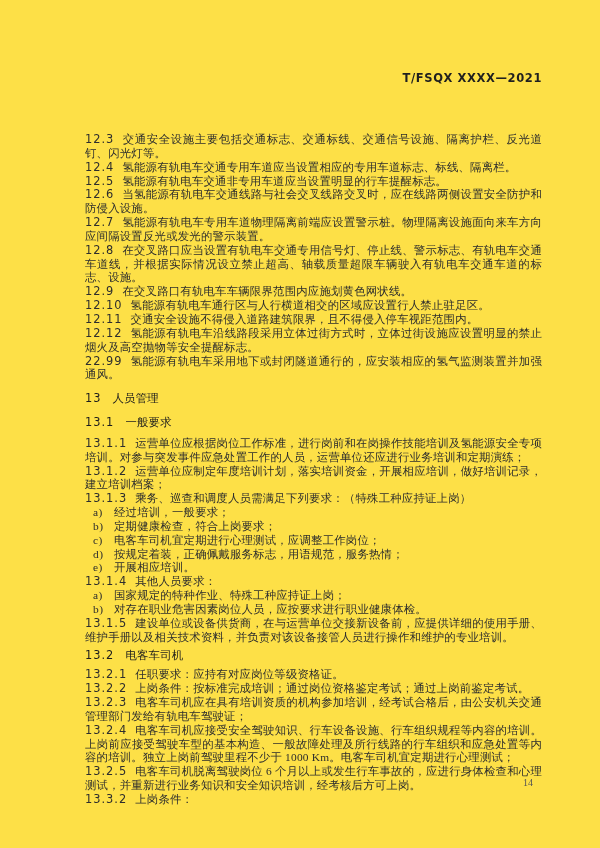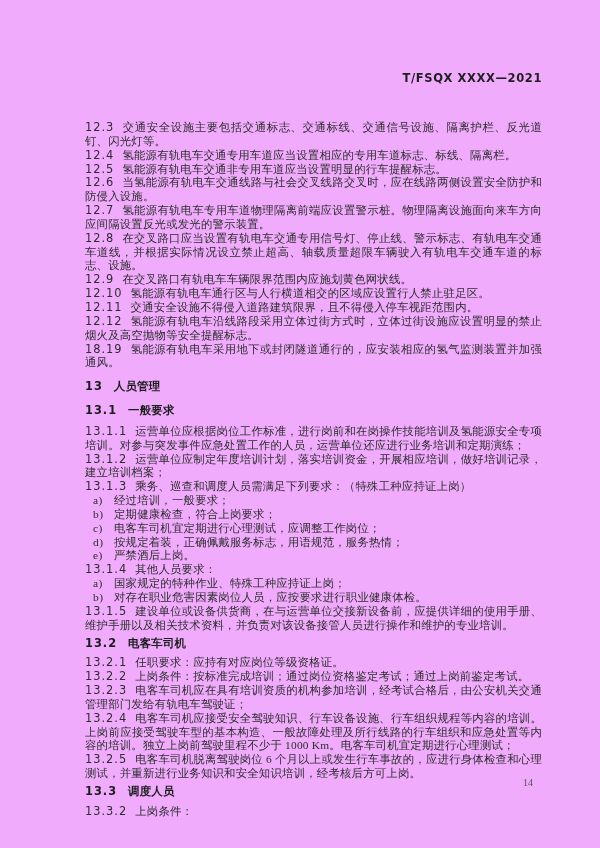--- a/index.html
+++ b/index.html
@@ -1,59 +1,59 @@
 <!DOCTYPE html>
 <html><head>
 <meta charset="utf-8">
 <style>
   html, body { margin:0; padding:0; background:#ffffff; }
   .page {
     position:relative;
     width:600px;
     height:848px;
-    background:#f0abfc;
+    background:#fde047;
     font-family:"Liberation Serif","DejaVu Serif",serif;
     color:#2d2d2d;
     overflow:hidden;
   }
   .doc-header {
     position:absolute;
     top:71px;
     left:85px;
     width:457px;
     text-align:right;
     font-family:"DejaVu Sans","Liberation Sans",sans-serif;
     font-weight:bold;
     font-size:11.5px;
     letter-spacing:0.6px;
     color:#1f1f1f;
     white-space:nowrap;
   }
   .content {
     position:absolute;
     left:85px;
-    top:121px;
+    top:133px;
     width:457px;
   }
   .content p.line {
     margin:0;
     font-size:11.4px;
     line-height:13.85px;
     letter-spacing:0.2px;
     text-align:justify;
   }
   .num {
     font-family:"DejaVu Sans","Liberation Sans",sans-serif;
     letter-spacing:1px;
     margin-right:8px;
     white-space:nowrap;
   }
   .heading {
     font-family:"DejaVu Sans","Liberation Sans",sans-serif;
-    font-weight:bold;
+    font-weight:normal;
     font-size:11.9px;
     color:#1c1c1c;
     text-align:left;
   }
   .heading .num { margin-right:11px; letter-spacing:1px; }
   .chapter { margin:10px 0 0 0 !important; }
   .section { margin:10px 0 7px 0 !important; }
   .section.tight { margin:4px 0 6px 0 !important; }
   .item { padding-left:8px; }
   .item-letter {
@@ -80,39 +80,38 @@
       <p class="line clause"><span class="num">12.3</span><span class="text">交通安全设施主要包括交通标志、交通标线、交通信号设施、隔离护栏、反光道钉、闪光灯等。</span></p>
       <p class="line clause"><span class="num">12.4</span><span class="text">氢能源有轨电车交通专用车道应当设置相应的专用车道标志、标线、隔离栏。</span></p>
       <p class="line clause"><span class="num">12.5</span><span class="text">氢能源有轨电车交通非专用车道应当设置明显的行车提醒标志。</span></p>
       <p class="line clause"><span class="num">12.6</span><span class="text">当氢能源有轨电车交通线路与社会交叉线路交叉时，应在线路两侧设置安全防护和防侵入设施。</span></p>
       <p class="line clause"><span class="num">12.7</span><span class="text">氢能源有轨电车专用车道物理隔离前端应设置警示桩。物理隔离设施面向来车方向应间隔设置反光或发光的警示装置。</span></p>
       <p class="line clause"><span class="num">12.8</span><span class="text">在交叉路口应当设置有轨电车交通专用信号灯、停止线、警示标志、有轨电车交通车道线，并根据实际情况设立禁止超高、轴载质量超限车辆驶入有轨电车交通车道的标志、设施。</span></p>
       <p class="line clause"><span class="num">12.9</span><span class="text">在交叉路口有轨电车车辆限界范围内应施划黄色网状线。</span></p>
       <p class="line clause"><span class="num">12.10</span><span class="text">氢能源有轨电车通行区与人行横道相交的区域应设置行人禁止驻足区。</span></p>
       <p class="line clause"><span class="num">12.11</span><span class="text">交通安全设施不得侵入道路建筑限界，且不得侵入停车视距范围内。</span></p>
       <p class="line clause"><span class="num">12.12</span><span class="text">氢能源有轨电车沿线路段采用立体过街方式时，立体过街设施应设置明显的禁止烟火及高空抛物等安全提醒标志。</span></p>
-      <p class="line clause"><span class="num">18.19</span><span class="text">氢能源有轨电车采用地下或封闭隧道通行的，应安装相应的氢气监测装置并加强通风。</span></p>
+      <p class="line clause"><span class="num">22.99</span><span class="text">氢能源有轨电车采用地下或封闭隧道通行的，应安装相应的氢气监测装置并加强通风。</span></p>
       <p class="line heading chapter"><span class="num">13</span><span class="title">人员管理</span></p>
       <p class="line heading section"><span class="num">13.1</span><span class="title">一般要求</span></p>
       <p class="line clause"><span class="num">13.1.1</span><span class="text">运营单位应根据岗位工作标准，进行岗前和在岗操作技能培训及氢能源安全专项培训。对参与突发事件应急处置工作的人员，运营单位还应进行业务培训和定期演练；</span></p>
       <p class="line clause"><span class="num">13.1.2</span><span class="text">运营单位应制定年度培训计划，落实培训资金，开展相应培训，做好培训记录，建立培训档案；</span></p>
       <p class="line clause"><span class="num">13.1.3</span><span class="text">乘务、巡查和调度人员需满足下列要求：（特殊工种应持证上岗）</span></p>
       <p class="line item"><span class="item-letter">a)</span><span class="item-text">经过培训，一般要求；</span></p>
       <p class="line item"><span class="item-letter">b)</span><span class="item-text">定期健康检查，符合上岗要求；</span></p>
       <p class="line item"><span class="item-letter">c)</span><span class="item-text">电客车司机宜定期进行心理测试，应调整工作岗位；</span></p>
       <p class="line item"><span class="item-letter">d)</span><span class="item-text">按规定着装，正确佩戴服务标志，用语规范，服务热情；</span></p>
-      <p class="line item"><span class="item-letter">e)</span><span class="item-text">严禁酒后上岗。</span></p>
+      <p class="line item"><span class="item-letter">e)</span><span class="item-text">开展相应培训。</span></p>
       <p class="line clause"><span class="num">13.1.4</span><span class="text">其他人员要求：</span></p>
       <p class="line item"><span class="item-letter">a)</span><span class="item-text">国家规定的特种作业、特殊工种应持证上岗；</span></p>
       <p class="line item"><span class="item-letter">b)</span><span class="item-text">对存在职业危害因素岗位人员，应按要求进行职业健康体检。</span></p>
       <p class="line clause"><span class="num">13.1.5</span><span class="text">建设单位或设备供货商，在与运营单位交接新设备前，应提供详细的使用手册、维护手册以及相关技术资料，并负责对该设备接管人员进行操作和维护的专业培训。</span></p>
       <p class="line heading section tight"><span class="num">13.2</span><span class="title">电客车司机</span></p>
       <p class="line clause"><span class="num">13.2.1</span><span class="text">任职要求：应持有对应岗位等级资格证。</span></p>
       <p class="line clause"><span class="num">13.2.2</span><span class="text">上岗条件：按标准完成培训；通过岗位资格鉴定考试；通过上岗前鉴定考试。</span></p>
       <p class="line clause"><span class="num">13.2.3</span><span class="text">电客车司机应在具有培训资质的机构参加培训，经考试合格后，由公安机关交通管理部门发给有轨电车驾驶证；</span></p>
       <p class="line clause"><span class="num">13.2.4</span><span class="text">电客车司机应接受安全驾驶知识、行车设备设施、行车组织规程等内容的培训。上岗前应接受驾驶车型的基本构造、一般故障处理及所行线路的行车组织和应急处置等内容的培训。独立上岗前驾驶里程不少于 1000 Km。电客车司机宜定期进行心理测试；</span></p>
       <p class="line clause"><span class="num">13.2.5</span><span class="text">电客车司机脱离驾驶岗位 6 个月以上或发生行车事故的，应进行身体检查和心理测试，并重新进行业务知识和安全知识培训，经考核后方可上岗。</span></p>
-      <p class="line heading section tight"><span class="num">13.3</span><span class="title">调度人员</span></p>
       <p class="line clause"><span class="num">13.3.2</span><span class="text">上岗条件：</span></p>
     </div>
 
   <div class="page-number">14</div>
 </div>
 
 </body></html>

